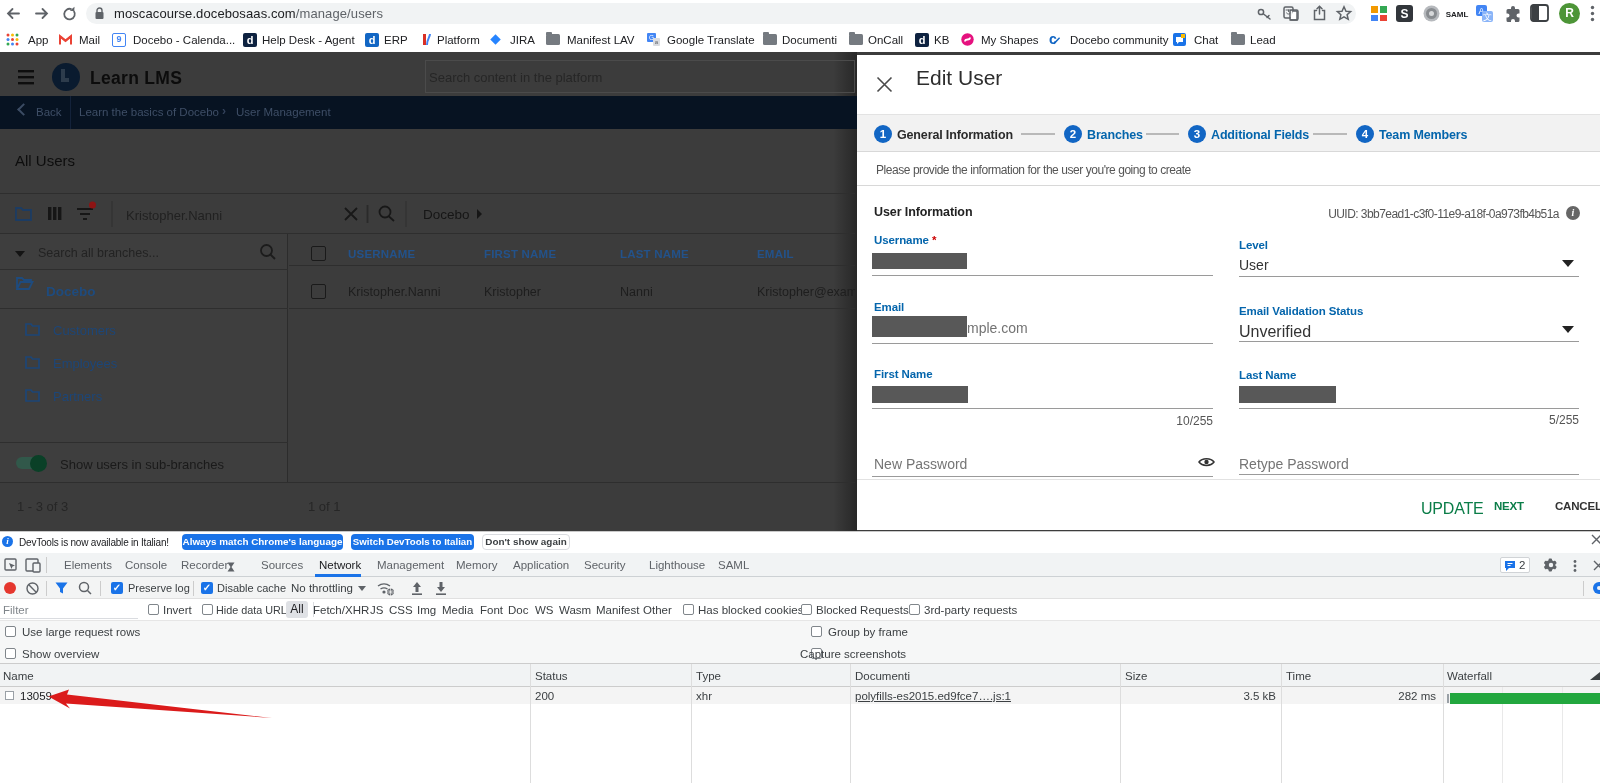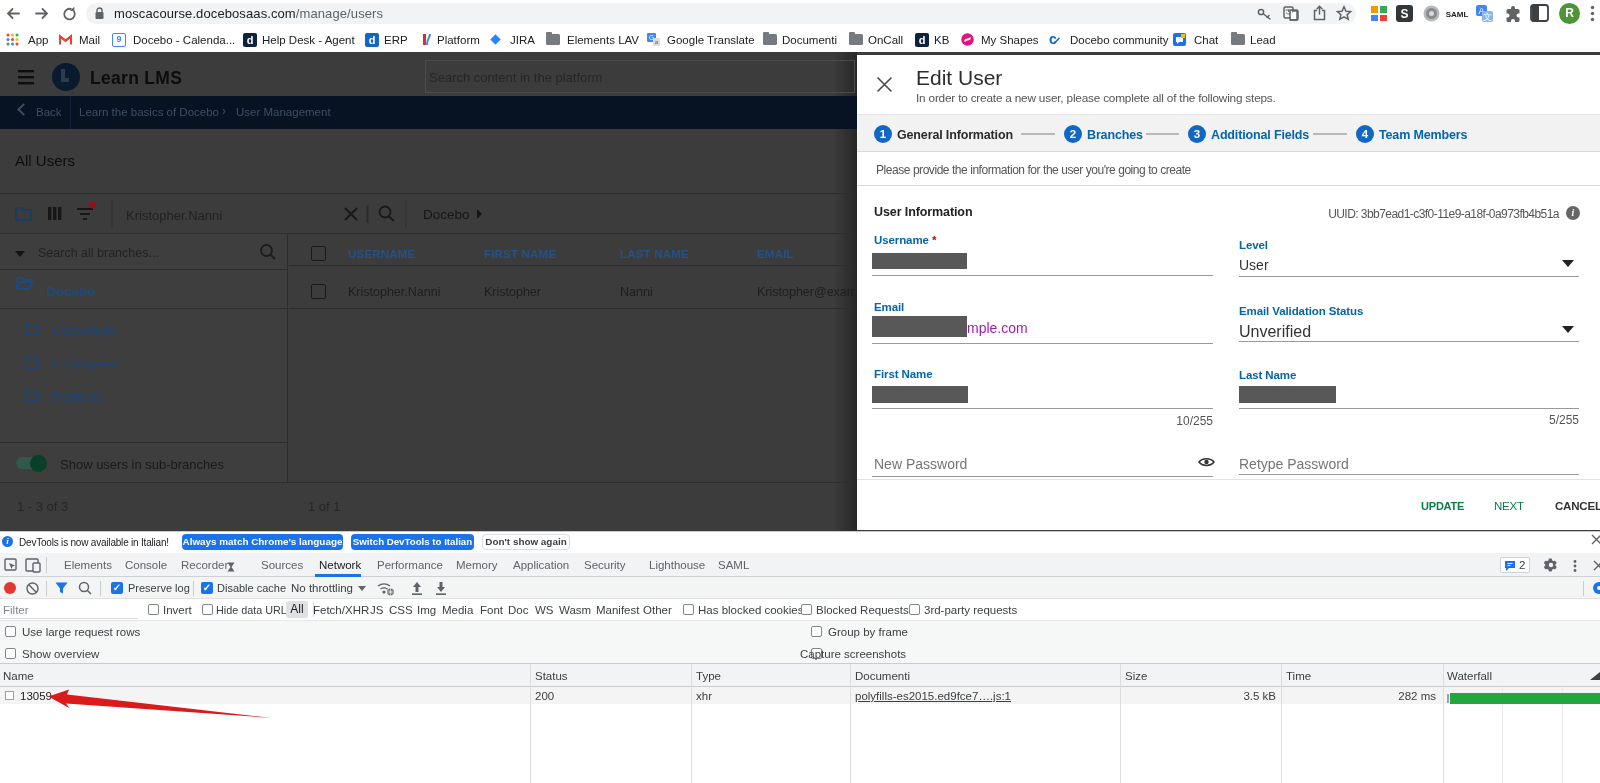--- a/index.html
+++ b/index.html
@@ -145,21 +145,21 @@
   <svg class="bmic" style="left:420px" viewBox="0 0 13 13">
       <rect x="3" y="1" width="3" height="11" fill="#d93025"></rect>
       <path d="M7 12 C7 6 10 4 10 1" stroke="#4285f4" stroke-width="2" fill="none"></path>
     </svg>
   <span class="bm" style="left:437px">Platform</span>
   <svg class="bmic" style="left:489px" viewBox="0 0 13 13">
       <rect x="2.8" y="2.8" width="7.4" height="7.4" fill="#2684ff" transform="rotate(45 6.5 6.5)"></rect>
     </svg>
   <span class="bm" style="left:510px">JIRA</span>
   <div class="fold" style="left:546px"></div>
-  <span class="bm" style="left:567px">Elements LAV</span>
+  <span class="bm" style="left:567px">Manifest LAV</span>
   <svg class="bmic" style="left:647px" viewBox="0 0 13 13">
       <rect x="0" y="0" width="9" height="9" rx="1" fill="#4285f4"></rect>
       <text x="4.5" y="7" font-size="6.5" fill="#fff" text-anchor="middle" font-family="Liberation Sans">G</text>
       <rect x="6" y="5" width="7" height="8" rx="1" fill="#dadce0"></rect>
       <text x="9.5" y="11" font-size="6" fill="#5f6368" text-anchor="middle" font-family="Liberation Sans">a</text>
     </svg>
   <span class="bm" style="left:667px">Google Translate</span>
   <div class="fold" style="left:763px"></div>
   <span class="bm" style="left:782px">Documenti</span>
   <div class="fold" style="left:849px"></div>
@@ -284,21 +284,20 @@
   <div class="abs" style="left:484px;top:233px;font-size:12.5px;color:#1e1e1e">Kristopher</div>
   <div class="abs" style="left:620px;top:233px;font-size:12.5px;color:#1e1e1e">Nanni</div>
   <div class="abs" style="left:757px;top:233px;width:98px;overflow:hidden;font-size:12.5px;color:#1e1e1e;white-space:nowrap">Kristopher@examp</div>
   <div class="abs" style="left:289px;top:256px;width:566px;height:1px;background:#2e2e2e"></div>
 </div>
 <div class="abs" id="modal">
   <svg class="abs" style="left:19px;top:21px" width="17" height="17" viewBox="0 0 17 17">
       <path d="M1.5 1.5 L15.5 15.5 M15.5 1.5 L1.5 15.5" stroke="#4a4a4a" stroke-width="1.6"></path>
     </svg>
   <div class="abs" style="left:59px;top:11px;font-size:21px;color:#2d2d2d">Edit User</div>
-  <div class="abs" style="left:59px;top:36px;font-size:11.8px;letter-spacing:-0.2px;color:#555">In order to create a new user, please complete all of the following steps.</div>
   <div class="abs" style="left:0;top:59px;width:743px;height:38px;background:#f2f2f2;border-top:1px solid #e3e3e3;border-bottom:1px solid #d8d8d8"></div>
   <div class="step-c" style="left:17px">1</div>
   <div class="abs" style="left:40px;top:73px;font-size:12.5px;letter-spacing:-0.15px;font-weight:bold;color:#2b2b2b">General Information</div>
   <div class="step-l" style="left:164px;width:34px"></div>
   <div class="step-c" style="left:207px">2</div>
   <div class="abs" style="left:230px;top:73px;font-size:12.5px;letter-spacing:-0.15px;font-weight:bold;color:#0465ac">Branches</div>
   <div class="step-l" style="left:289px;width:33px"></div>
   <div class="step-c" style="left:331px">3</div>
   <div class="abs" style="left:354px;top:73px;font-size:12.5px;letter-spacing:-0.15px;font-weight:bold;color:#0465ac">Additional Fields</div>
   <div class="step-l" style="left:456px;width:34px"></div>
@@ -310,21 +309,21 @@
   <div class="abs" style="left:395px;top:152px;width:307px;font-size:12px;letter-spacing:-0.55px;color:#555;text-align:right">UUID: 3bb7ead1-c3f0-11e9-a18f-0a973fb4b51a</div>
   <div class="abs" style="left:709px;top:151px;width:14px;height:14px;border-radius:50%;background:#666;color:#fff;font-size:10px;font-weight:bold;text-align:center;line-height:14px;font-family:'Liberation Serif',serif;font-style:italic">i</div>
   <div class="lbl" style="left:17px;top:179px">Username <span style="color:#c00">*</span></div>
   <div class="redact" style="left:15px;top:198px;width:95px;height:16px"></div>
   <div class="uline" style="left:15px;top:220px;width:341px"></div>
   <div class="lbl" style="left:382px;top:184px">Level</div>
   <div class="abs" style="left:382px;top:202px;font-size:14px;color:#333">User</div>
   <div class="dropdn" style="left:705px;top:205px"></div>
   <div class="uline" style="left:382px;top:221px;width:340px"></div>
   <div class="lbl" style="left:17px;top:246px">Email</div>
-  <div class="abs" style="left:110px;top:265px;font-size:14px;color:#a21caf">mple.com</div>
+  <div class="abs" style="left:110px;top:265px;font-size:14px;color:#737373">mple.com</div>
   <div class="redact" style="left:15px;top:261px;width:95px;height:21px"></div>
   <div class="uline" style="left:15px;top:288px;width:341px"></div>
   <div class="lbl" style="left:382px;top:250px">Email Validation Status</div>
   <div class="abs" style="left:382px;top:268px;font-size:16px;color:#333">Unverified</div>
   <div class="dropdn" style="left:705px;top:271px"></div>
   <div class="uline" style="left:382px;top:286px;width:340px"></div>
   <div class="lbl" style="left:17px;top:313px">First Name</div>
   <div class="redact" style="left:15px;top:331px;width:96px;height:17px"></div>
   <div class="uline" style="left:15px;top:353px;width:341px"></div>
   <div class="abs" style="left:256px;top:359px;width:100px;font-size:12px;color:#555;text-align:right">10/255</div>
@@ -334,22 +333,22 @@
   <div class="abs" style="left:622px;top:358px;width:100px;font-size:12px;color:#555;text-align:right">5/255</div>
   <div class="abs" style="left:17px;top:401px;font-size:14px;color:#757575">New Password</div>
   <svg class="abs" style="left:341px;top:401px" width="17" height="12" viewBox="0 0 17 12">
       <path d="M1 6 C4 1.5 13 1.5 16 6 C13 10.5 4 10.5 1 6 z" fill="none" stroke="#333" stroke-width="1.5"></path>
       <circle cx="8.5" cy="6" r="2.2" fill="#333"></circle>
     </svg>
   <div class="uline" style="left:15px;top:421px;width:341px"></div>
   <div class="abs" style="left:382px;top:401px;font-size:14px;color:#757575">Retype Password</div>
   <div class="uline" style="left:382px;top:419px;width:340px"></div>
   <div class="abs" style="left:0;top:424px;width:743px;height:51px;background:#fff;border-top:1px solid #e2e2e2"></div>
-  <div class="abs" style="left:564px;top:445px;font-size:11px;font-weight:bold;color:#0b7d48;letter-spacing:-0.2px">UPDATE</div>
-  <div class="abs" style="left:637px;top:445px;font-size:11.5px;font-weight:normal;color:#0b7d48;letter-spacing:-0.2px">NEXT</div>
+  <div class="abs" style="left:564px;top:445px;font-size:16px;font-weight:normal;color:#0b7d48;letter-spacing:-0.2px">UPDATE</div>
+  <div class="abs" style="left:637px;top:445px;font-size:11.5px;font-weight:bold;color:#0b7d48;letter-spacing:-0.2px">NEXT</div>
   <div class="abs" style="left:698px;top:445px;font-size:11.5px;font-weight:bold;color:#333;letter-spacing:-0.2px">CANCEL</div>
 </div>
 <div class="abs" id="devtools">
 
   <div class="abs" style="left:2px;top:4px;width:11px;height:11px;border-radius:50%;background:#1a73e8;color:#fff;font-size:9px;text-align:center;line-height:11px;font-family:'Liberation Serif',serif;font-style:italic;font-weight:bold">i</div>
   <div class="abs" style="left:19px;top:5px;color:#202124;font-size:10px;letter-spacing:-0.2px">DevTools is now available in Italian!</div>
   <div class="abs" style="left:182px;top:2px;width:161px;height:16px;background:#1a73e8;border-radius:4px;color:#fff;font-size:9.9px;font-weight:bold;line-height:16px;text-align:center;white-space:nowrap;overflow:hidden">Always match Chrome's language</div>
   <div class="abs" style="left:351px;top:2px;width:123px;height:16px;background:#1a73e8;border-radius:4px;color:#fff;font-size:9.7px;font-weight:bold;line-height:16px;text-align:center;white-space:nowrap;overflow:hidden">Switch DevTools to Italian</div>
   <div class="abs" style="left:482px;top:2px;width:88px;height:16px;background:#fff;border:1px solid #dadce0;border-radius:4px;color:#3c4043;font-size:9.9px;font-weight:bold;line-height:14px;text-align:center;white-space:nowrap;overflow:hidden">Don't show again</div>
   <svg class="abs" style="left:1591px;top:2px" width="11" height="11" viewBox="0 0 11 11">
@@ -368,21 +367,21 @@
   <div class="abs vline" style="left:46px;top:25px;height:16px"></div>
   <div class="abs dt tabt" style="left:64px">Elements</div>
   <div class="abs dt tabt" style="left:125px">Console</div>
   <div class="abs dt tabt" style="left:181px">Recorder</div>
   <svg class="abs" style="left:227px;top:558px;top:30px" width="8" height="10" viewBox="0 0 8 10">
       <path d="M0.5 0.5 h7 L4.5 5 L7.5 9.5 h-7 L3.5 5 Z" fill="#5f6368"></path>
     </svg>
   <div class="abs dt tabt" style="left:261px">Sources</div>
   <div class="abs dt tabt" style="left:319px;color:#202124">Network</div>
   <div class="abs" style="left:315px;top:42px;width:46px;height:3px;background:#1a73e8"></div>
-  <div class="abs dt tabt" style="left:377px">Performance</div>
+  <div class="abs dt tabt" style="left:377px">Management</div>
   <div class="abs dt tabt" style="left:456px">Memory</div>
   <div class="abs dt tabt" style="left:513px">Application</div>
   <div class="abs dt tabt" style="left:584px">Security</div>
   <div class="abs dt tabt" style="left:649px">Lighthouse</div>
   <div class="abs dt tabt" style="left:718px">SAML</div>
   <div class="abs" style="left:1500px;top:25px;width:30px;height:16px;border:1px solid #d0d3d6;background:#fff;border-radius:2px"></div>
   <svg class="abs" style="left:1504px;top:28px" width="12" height="11" viewBox="0 0 12 11">
       <path d="M1 1 h10 v7 h-6 l-3 3 v-3 h-1 z" fill="#1a73e8"></path>
       <path d="M3.5 3.5 h5 M3.5 5.5 h3" stroke="#fff" stroke-width="1"></path>
     </svg>

